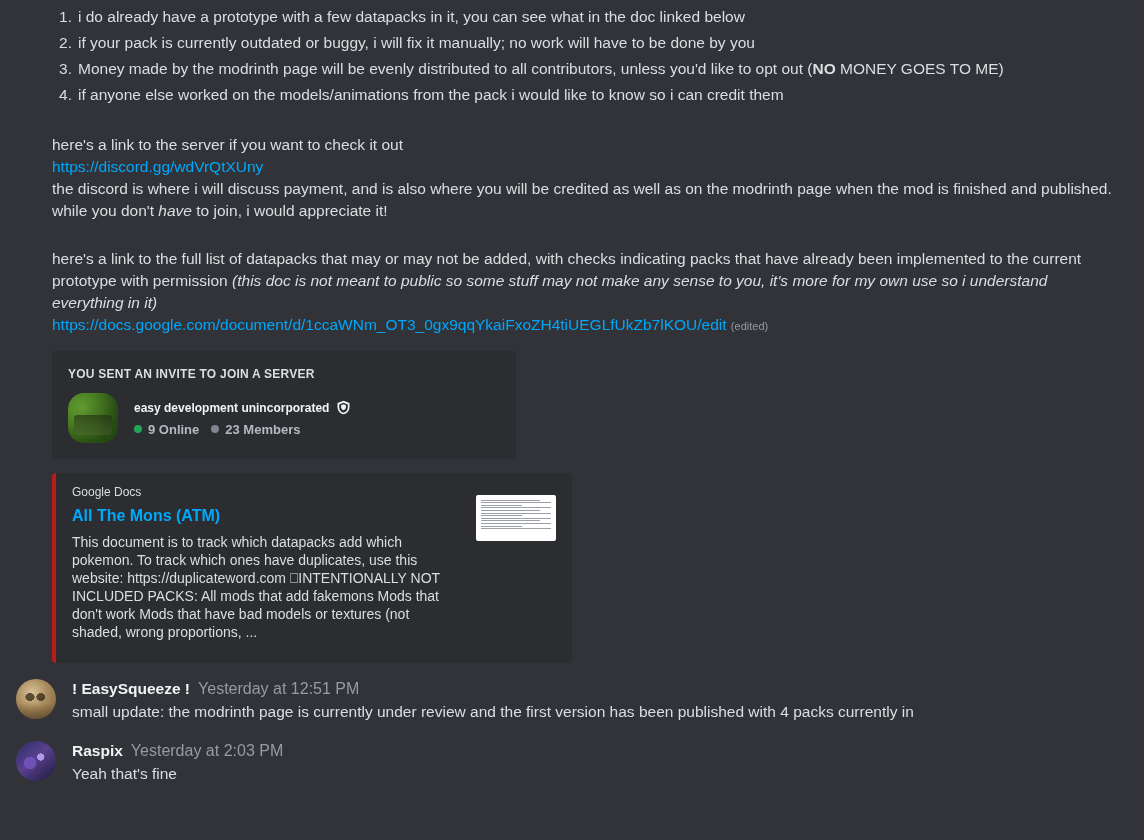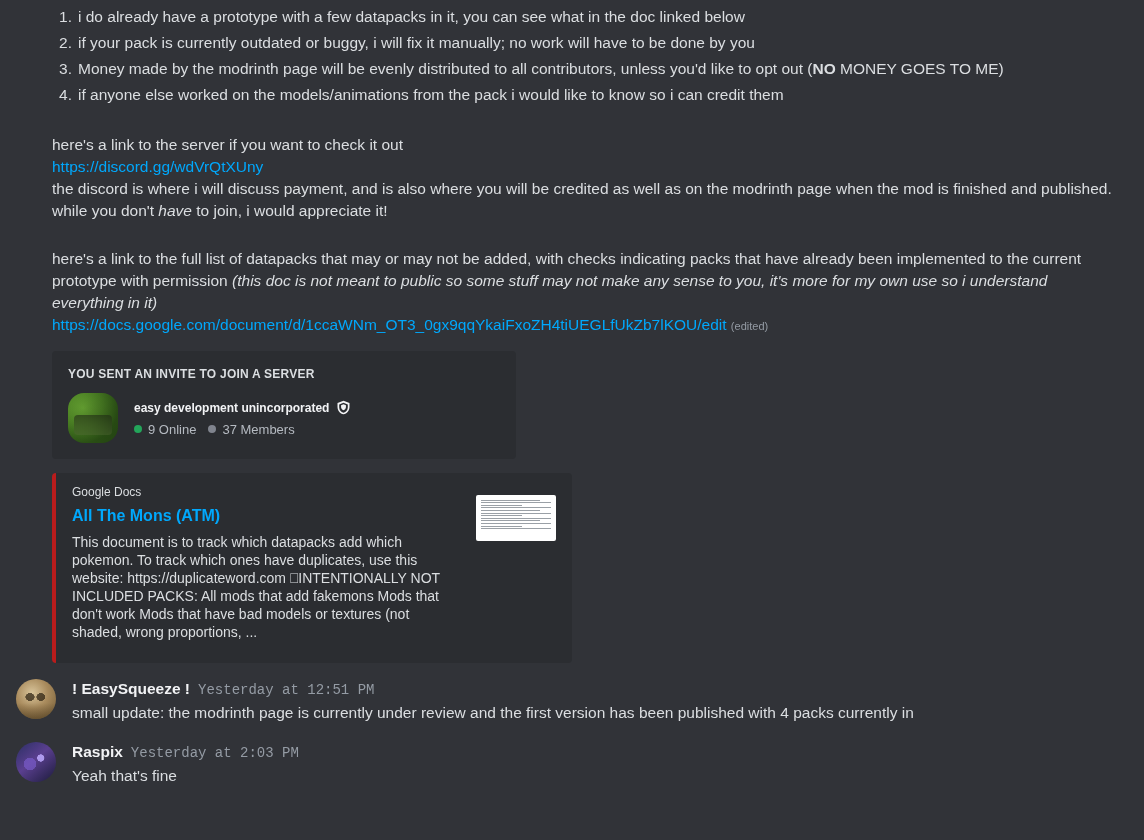--- a/index.html
+++ b/index.html
@@ -130,20 +130,21 @@
     width: 16px; height: 16px;
     color: #f2f3f5;
   }
   .server-stats {
     display: flex;
     align-items: flex-start;
     gap: 12px;
     margin-top: 6px;
     font-size: 13px;
     color: #b5bac1;
+    font-weight: bold;
   }
   .stat { display: flex; align-items: center; gap: 6px; }
   .dot { width: 8px; height: 8px; border-radius: 50%; display: inline-block; }
   .dot.online { background: #23a55a; }
   .dot.members { background: #80848e; }
   .join-btn {
     display: block;
     margin-top: 16px;
     width: 100%;
     background: #248046;
@@ -253,23 +254,22 @@
     align-items: baseline;
     gap: 8px;
     line-height: 20px;
   }
   .author {
     font-size: 15.5px;
     font-weight: 600;
     color: #f2f3f5;
   }
   .timestamp {
-    font-size: 14px;
+    font-size: 16px;
     color: #949ba4;
-    font-family: Liberation Mono, monospace;
   }
   .msg-text {
     font-size: 15.5px;
     line-height: 22px;
     color: #dbdee1;
     margin-top: 2px;
   }
 </style>
 </head>
 <body>
@@ -314,21 +314,21 @@
               </svg>
             </span>
           </div>
           <div class="server-stats">
             <span class="stat">
               <span class="dot online"></span>
               <span>9 Online</span>
             </span>
             <span class="stat">
               <span class="dot members"></span>
-              <span>37 Members</span>
+              <span>23 Members</span>
             </span>
           </div>
         </div>
       </div>
     </div>
 
     <div class="doc-embed">
       <div class="doc-provider">Google Docs</div>
       <a class="doc-title" href="#">All The Mons (ATM)</a>
       <div class="doc-desc">This document is to track which datapacks add which pokemon. To track which ones have duplicates, use this website: https://duplicateword.com ⎕INTENTIONALLY NOT INCLUDED PACKS: All mods that add fakemons Mods that don't work Mods that have bad models or textures (not shaded, wrong proportions, ...</div>

